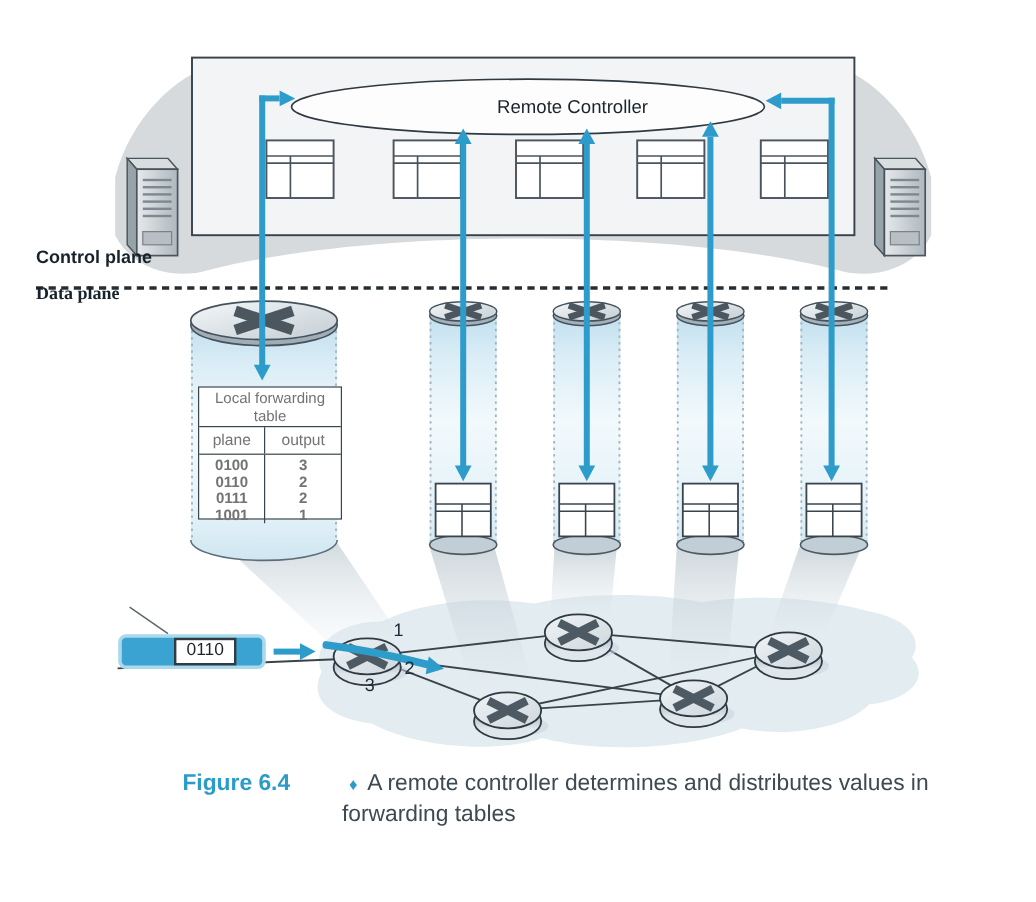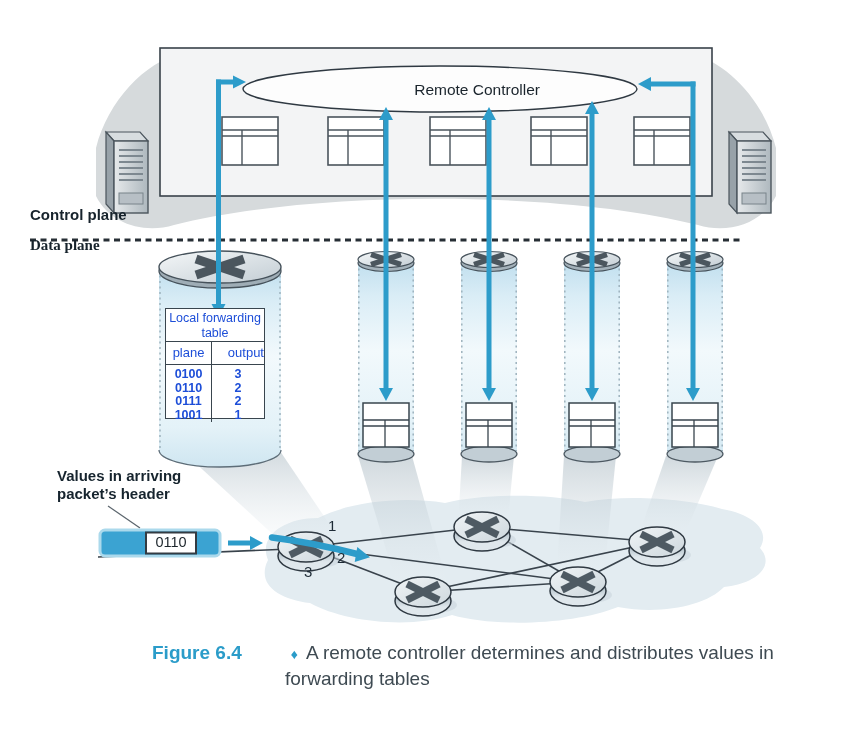--- a/index.html
+++ b/index.html
@@ -15,27 +15,27 @@
   .data-plane{left:30px;top:237px;font-family:Liberation Serif, serif;}
   .callout{left:57px;top:467px;width:142px;font-weight:bold;font-size:15px;line-height:1.18;color:#16242E;}
   .packet-value{left:146px;top:534px;width:50px;text-align:center;font-size:14.5px;color:#1D262C;}
   .port{font-size:15px;color:#1D2A35;}
   .port-1{left:328px;top:517px;}
   .port-2{left:337px;top:549px;}
   .port-3{left:304px;top:563px;}
 
   
   .fwd{
-    position:absolute;left:165px;top:308px;width:100px;height:111px;box-sizing:border-box;
-    background:#fff;border:1.6px solid #39454E;color:#1d4ed8;text-align:center;font-size:12.5px;
+    position:absolute;left:165px;top:322px;width:120px;height:111px;box-sizing:border-box;
+    background:#fff;border:1.6px solid #39454E;color:#737373;text-align:center;font-size:12.5px;
   }
   .fwd-title{height:30px;border-bottom:1.4px solid #39454E;line-height:1.16;padding-top:2px;}
   .fwd-head{display:grid;grid-template-columns:46% 54%;height:22px;border-bottom:1.4px solid #39454E;
     font-size:13px;line-height:21px;}
-  .fwd-head .colr{border-left:1.4px solid #39454E;text-align:right;}
+  .fwd-head .colr{border-left:1.4px solid #39454E;}
   .fwd-body{display:grid;grid-template-columns:46% 54%;height:54px;}
   .fwd-body .colr{border-left:1.4px solid #39454E;}
   .fwd-body .cell{line-height:13.5px;font-weight:bold;}
   .fwd-body .col{padding-top:3px;}
 
   
   .caption{
     position:absolute;left:152px;top:640px;width:700px;display:flex;gap:8px;
     font-size:19px;line-height:1.38;color:#3E4A52;
   }
@@ -241,21 +241,20 @@
     <rect x="100" y="530" width="120" height="26" rx="5" fill="#3BA3D2" stroke="#ABD9EC" stroke-width="3"></rect>
     <rect x="146" y="532.5" width="50" height="21" fill="#ffffff" stroke="#333B42" stroke-width="2"></rect>
     <line x1="228" y1="543" x2="250" y2="543" stroke="#2D9CCA" stroke-width="5"></line>
     <polygon points="250,536 250,550 263,543" fill="#2D9CCA"></polygon>
   </g>
 </svg>
 
 <div class="lbl rc-label">Remote Controller</div>
 <div class="lbl lbl-bold control-plane">Control plane</div>
 <div class="lbl lbl-bold data-plane">Data plane</div>
-<div class="lbl callout">Values in arriving packet’s header</div>
 <div class="lbl packet-value">0110</div>
 <div class="lbl port port-1">1</div>
 <div class="lbl port port-2">2</div>
 <div class="lbl port port-3">3</div>
 
 <div class="fwd">
   <div class="fwd-title">Local forwarding table</div>
   <div class="fwd-head">
     <div>plane</div>
     <div class="colr">output</div>

